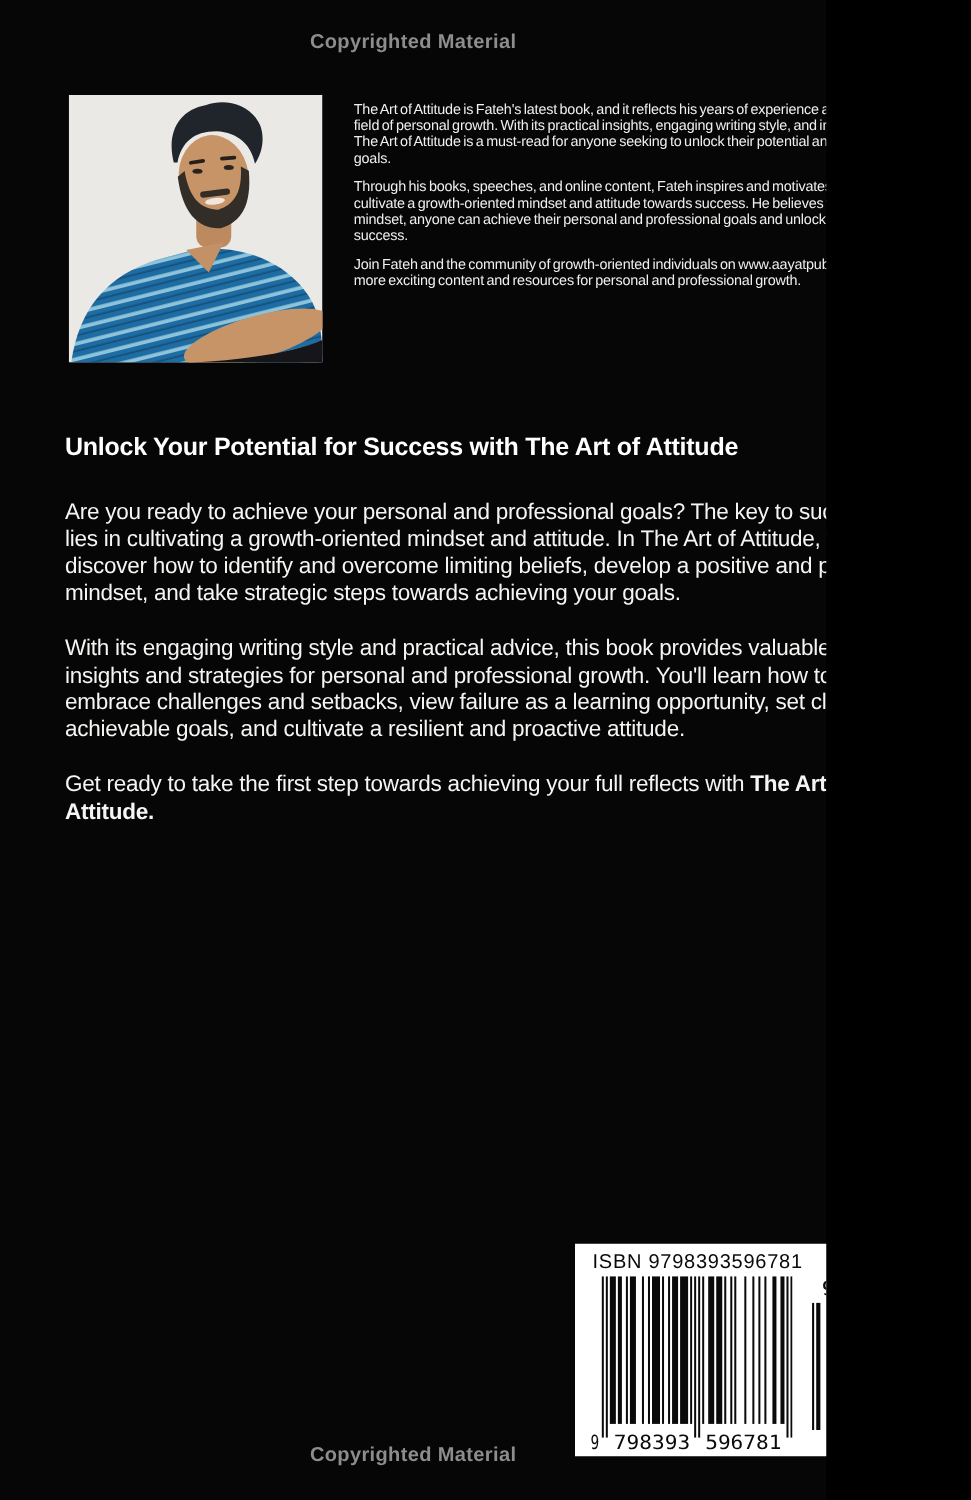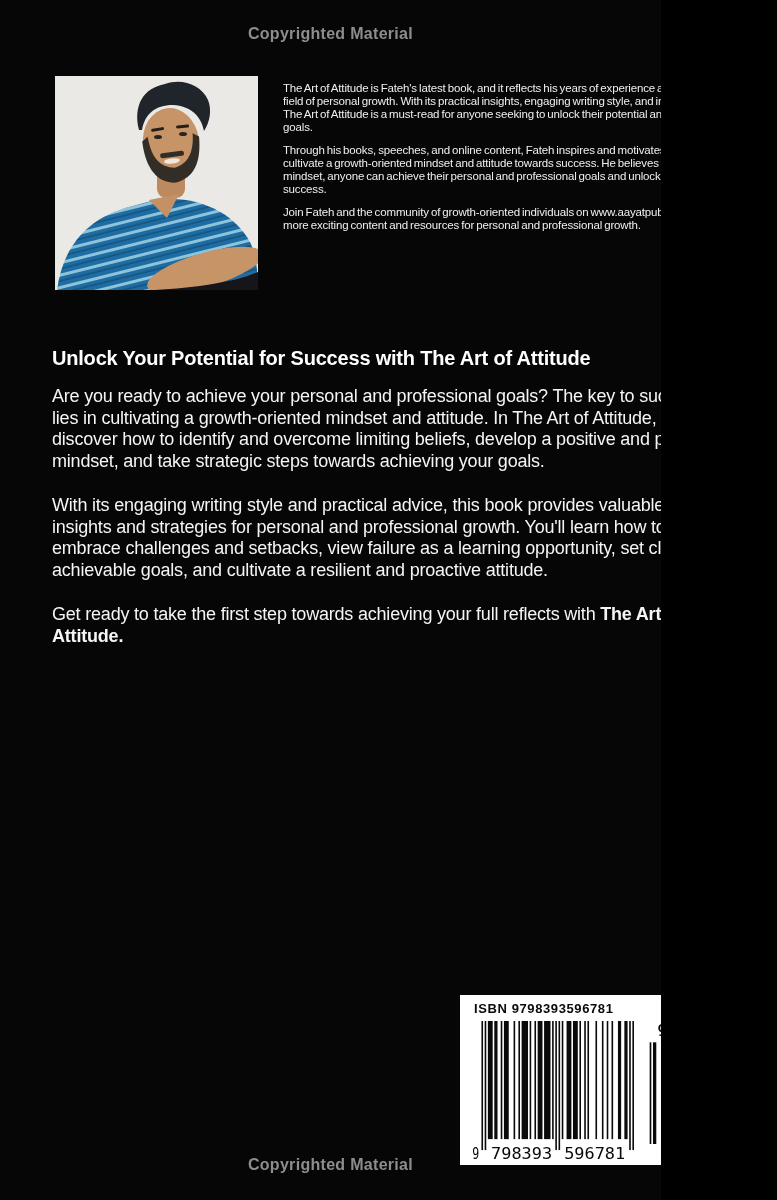--- a/index.html
+++ b/index.html
@@ -41,41 +41,41 @@
 
   .content{
     position:absolute;left:52px;top:346px;
     width:678px;
     color:#f5f5f3;
     font-size:18px;
     line-height:21.5px;
     letter-spacing:-.2px;
   }
   .content h1{
-    margin:0 0 16px 0;
+    margin:0 0 29px 0;
     font-size:20px;
     line-height:24px;
     font-weight:700;
     color:#ffffff;
     letter-spacing:-.2px;
   }
   .content p{margin:0 2px 23px 0;}
   .content p.closing strong{font-weight:700;}
 
   .barcode-box{
     position:absolute;left:460px;top:995px;
     width:282px;height:170px;
     background:#ffffff;
     z-index:2;
   }
   .isbn-label{
     position:absolute;left:14px;top:6px;
     color:#0a0a0a;
-    font-size:13px;
-    font-weight:700;
+    font-size:16px;
+    font-weight:400;
     letter-spacing:.6px;
     white-space:nowrap;
   }
   .ean-main{position:absolute;left:7px;top:26px;}
   .ean-addon{position:absolute;left:188px;top:26px;}
   .ean-digits{
     font-family:"DejaVu Sans Mono", monospace;
     fill:#0a0a0a;
   }
 </style>

